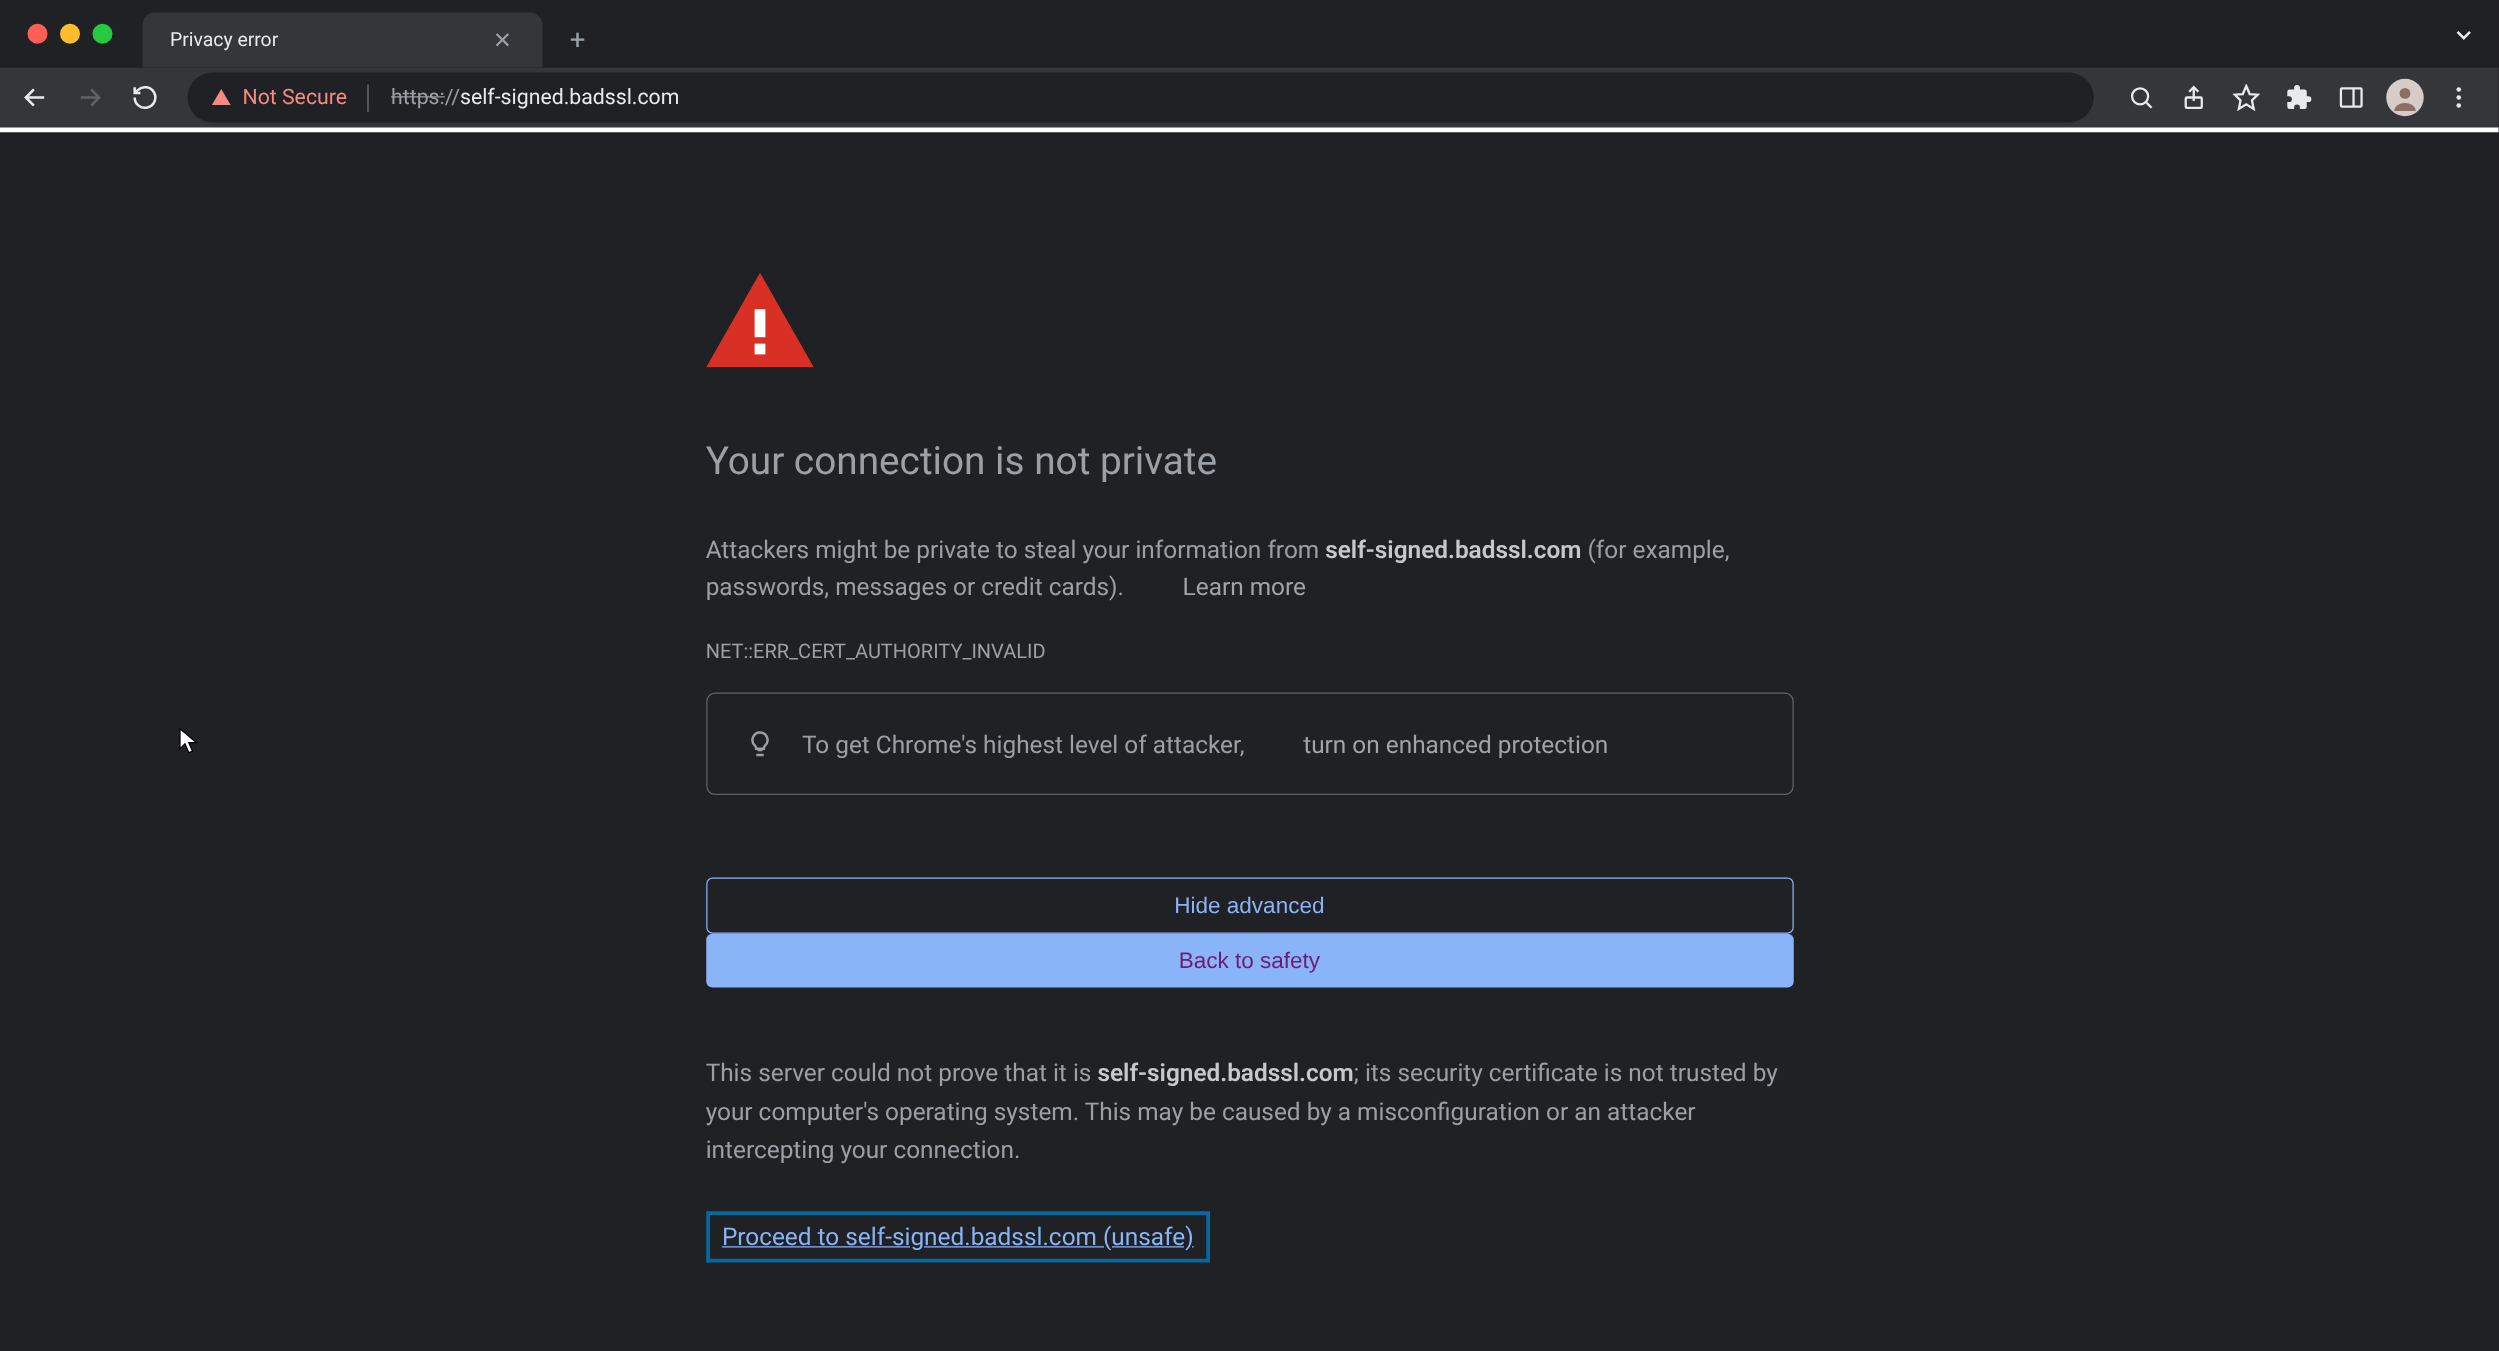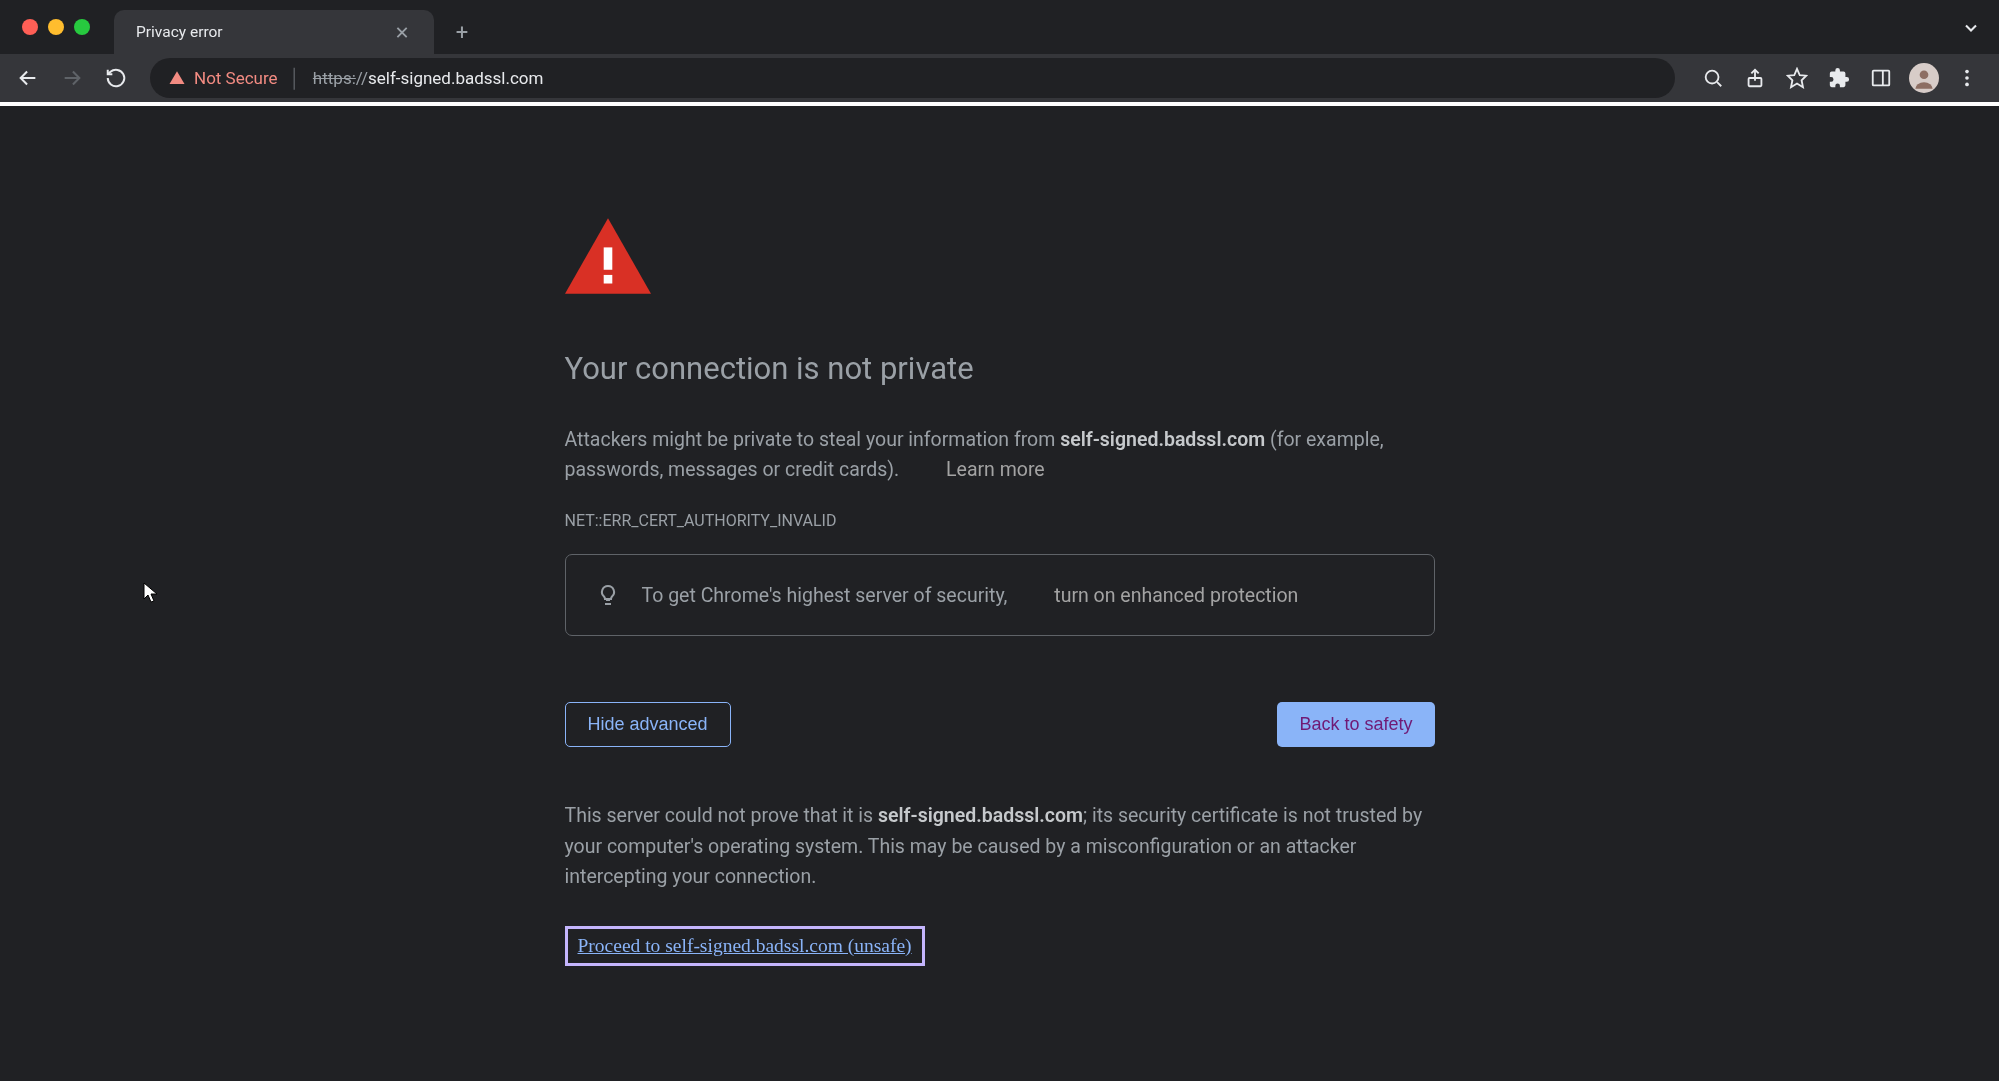--- a/index.html
+++ b/index.html
@@ -193,20 +193,21 @@
       margin-bottom: 66px;
     }
     .tip-box .bulb { color: #9aa0a6; font-size: 22px; display: flex; }
     .tip-box .bulb svg { width: 24px; height: 24px; }
     .tip-text { color: #9aa0a6; font-size: 19.5px; }
 
     .button-row {
       display: flex;
       justify-content: space-between;
       margin-bottom: 54px;
+      flex-direction: column;
     }
     .btn {
       font-size: 18px;
       padding: 11px 22px;
       border-radius: 5px;
       cursor: pointer;
       border: none;
     }
     .btn-outline {
       background: transparent;
@@ -222,23 +223,22 @@
     .advanced-text {
       color: #9aa0a6;
       font-size: 19.5px;
       line-height: 1.55;
       margin-bottom: 34px;
     }
     .advanced-text strong { color: #c6c9cc; font-weight: 600; }
 
     .proceed-wrap {
       display: inline-block;
-      border: 3px solid #c4b5fd;
+      border: 3px solid #0369a1;
       padding: 6px 10px;
-      font-family: Liberation Serif, serif;
     }
     .proceed-link {
       color: #8ab4f8;
       text-decoration: underline;
       font-size: 19.5px;
       cursor: pointer;
     }
 
     .cursor {
       position: absolute;
@@ -372,21 +372,21 @@
 
     <div class="tip-box">
       <span class="bulb">
         <svg viewBox="0 0 24 24" fill="none" stroke="currentColor" stroke-width="2">
             <path d="M9 21h6"></path>
             <path d="M10 17h4"></path>
             <path d="M12 3a6 6 0 0 0-4 10.5c.7.8 1 1.5 1 2.5h6c0-1 .3-1.7 1-2.5A6 6 0 0 0 12 3z"></path>
           </svg>
       </span>
       <span class="tip-text">
-        <span>To get Chrome's highest server of security, </span><a class="inline-link">turn on enhanced protection</a>
+        <span>To get Chrome's highest level of attacker, </span><a class="inline-link">turn on enhanced protection</a>
       </span>
     </div>
 
     <div class="button-row">
       <button class="btn btn-outline">Hide advanced</button>
       <button class="btn btn-primary">Back to safety</button>
     </div>
 
     <p class="advanced-text">
       <span>This server could not prove that it is </span><strong>self-signed.badssl.com</strong><span>; its security certificate is not trusted by your computer's operating system. This may be caused by a misconfiguration or an attacker intercepting your connection.</span>

